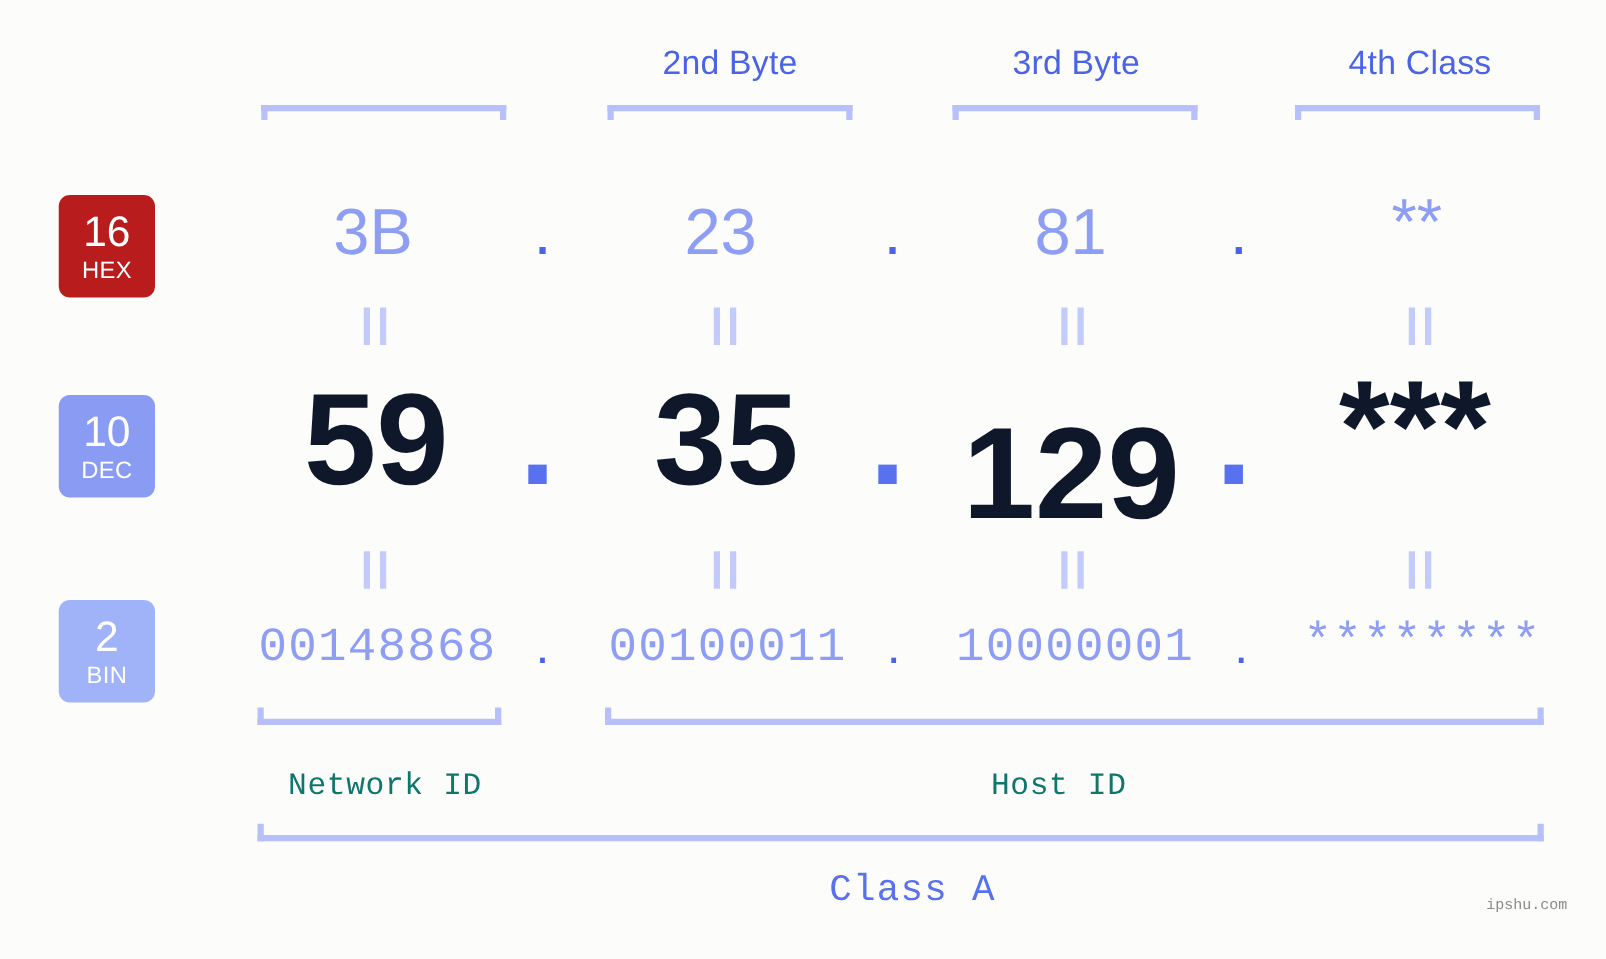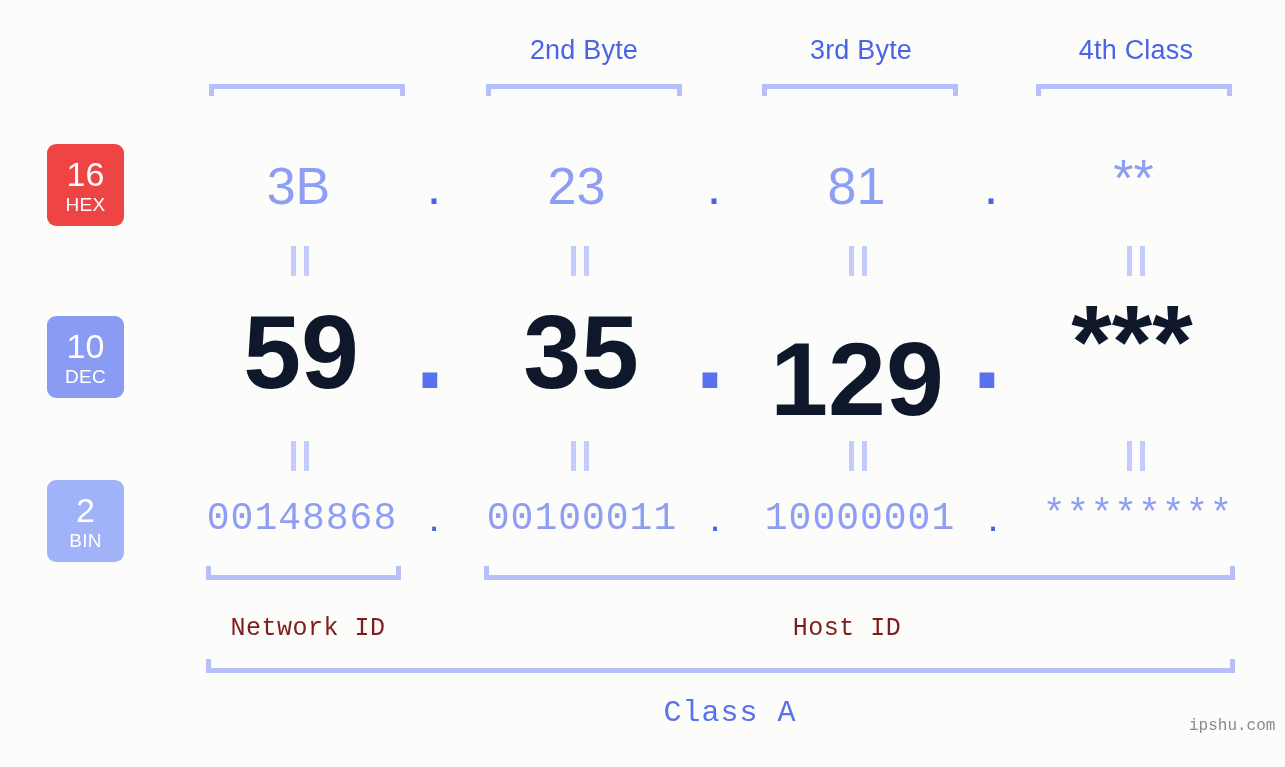--- a/index.html
+++ b/index.html
@@ -138,55 +138,55 @@
     display: block;
     width: 5px;
     height: 30px;
     background: #c3cbfc;
   }
 
   
   .id-label {
     font-family: "Liberation Mono", monospace;
     font-size: 25px;
-    color: #7f1d1d;
+    color: #0f766e;
     text-align: center;
     white-space: nowrap;
     letter-spacing: 0.5px;
   }
   .class-label {
     font-family: "Liberation Mono", monospace;
     font-size: 30px;
     color: #5871ee;
     text-align: center;
     white-space: nowrap;
     letter-spacing: 1px;
   }
   .watermark {
     font-family: "Liberation Mono", monospace;
-    font-size: 16px;
+    font-size: 12px;
     color: #8a8a8a;
     white-space: nowrap;
   }
 </style>
 </head>
 <body>
 
 <div id="stage">
 
   <div class="abs byte-label" style="left:473px; top:35px; width:222px;">2nd Byte</div>
   <div class="abs byte-label" style="left:750px; top:35px; width:222px;">3rd Byte</div>
   <div class="abs byte-label" style="left:1025px; top:35px; width:222px;">4th Class</div>
 
   <div class="abs bracket-top" style="left:209px; top:84px; width:196px;"></div>
   <div class="abs bracket-top" style="left:486px; top:84px; width:196px;"></div>
   <div class="abs bracket-top" style="left:762px; top:84px; width:196px;"></div>
   <div class="abs bracket-top" style="left:1036px; top:84px; width:196px;"></div>
 
-  <div class="abs badge" style="left:47px; top:144px; background:#ef4444;">
+  <div class="abs badge" style="left:47px; top:156px; background:#b91c1c;">
     <span class="num">16</span>
     <span class="nm">HEX</span>
   </div>
 
   <div class="abs badge" style="left:47px; top:316px; background:#8a9bf4;">
     <span class="num">10</span>
     <span class="nm">DEC</span>
   </div>
 
   <div class="abs badge" style="left:47px; top:480px; background:#a0b2f8;">

